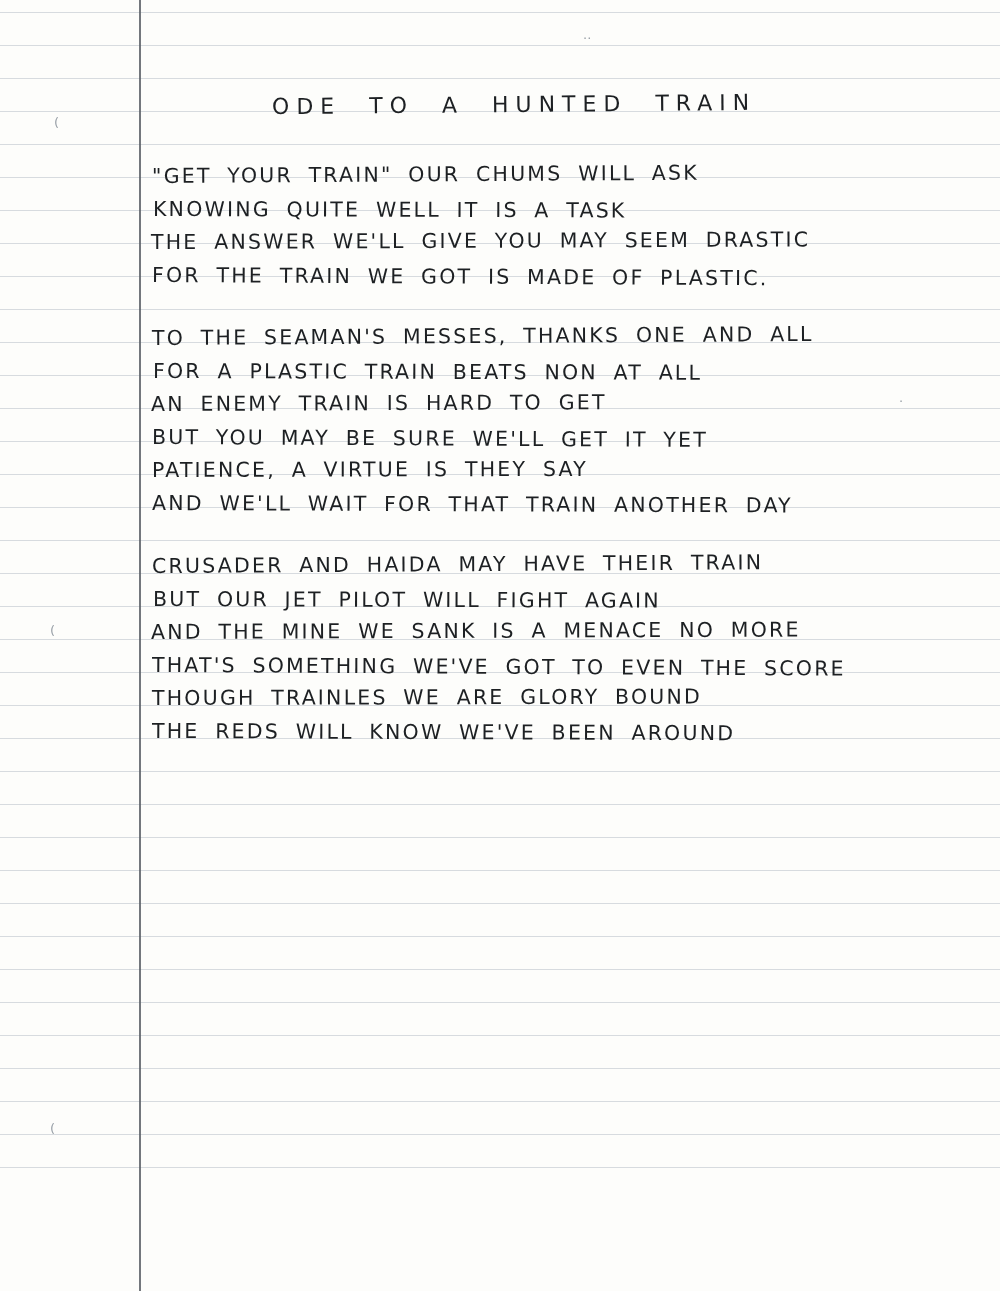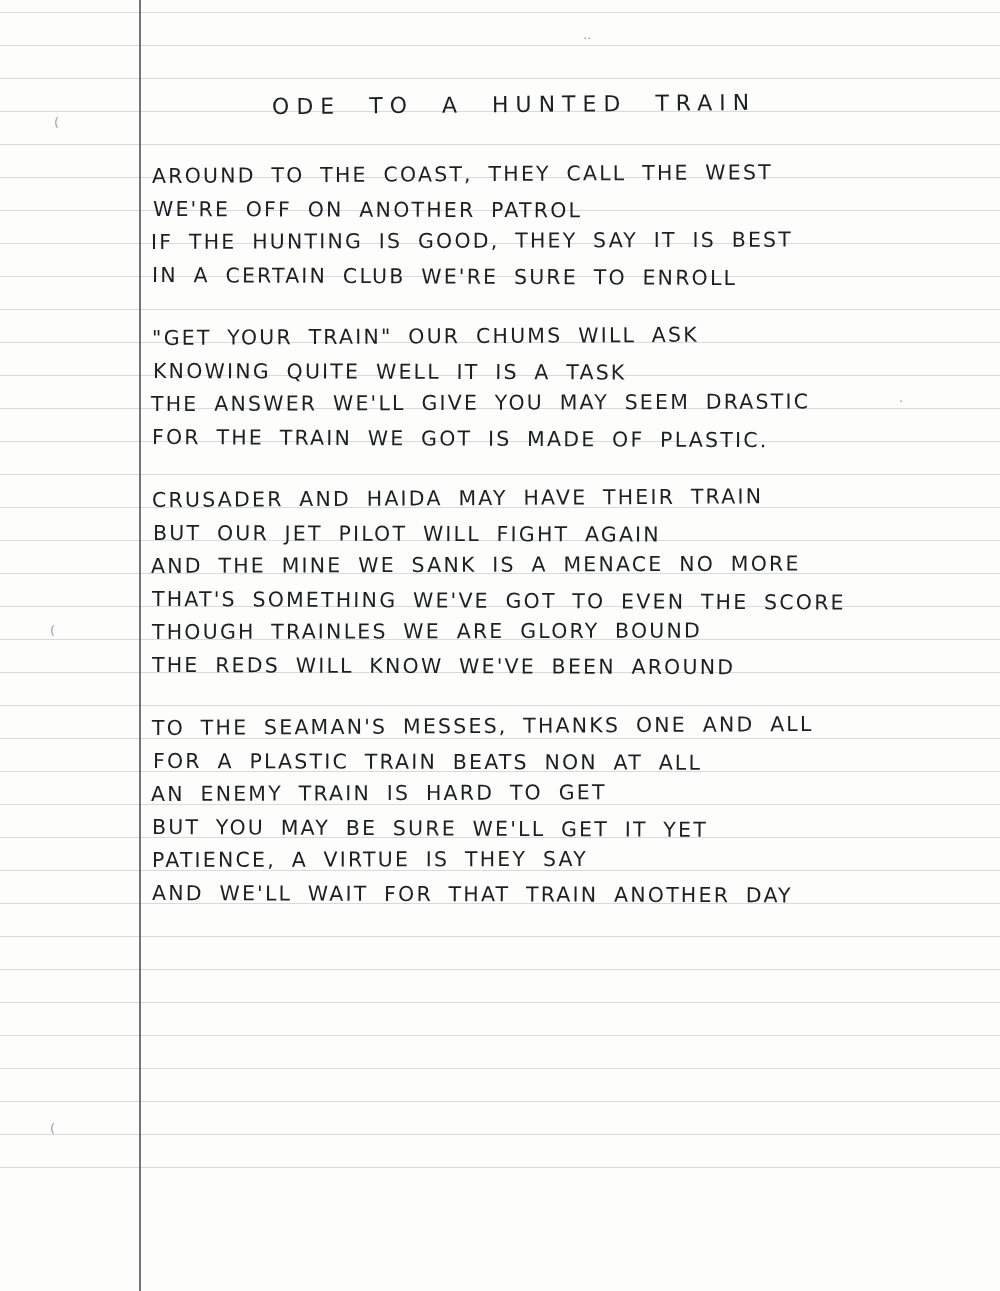--- a/index.html
+++ b/index.html
@@ -151,42 +151,36 @@
       <div class="blemish" style="left: 54px; top: 116px;">(</div>
       <div class="blemish" style="left: 50px; top: 624px;">(</div>
       <div class="blemish" style="left: 50px; top: 1122px;">(</div>
       <div class="blemish" style="left: 899px; top: 395px;">·</div>
     </div>
 
   <div class="title">ODE  TO  A  HUNTED  TRAIN</div>
 
   <div class="body-wrap hand" id="poem">
       <div class="stanza">
-        <div class="line">AROUND TO THE COAST, THEY CALL THE WEST</div>
-        <div class="line">WE'RE OFF ON ANOTHER PATROL</div>
-        <div class="line">IF THE HUNTING IS GOOD, THEY SAY IT IS BEST</div>
-        <div class="line">IN A CERTAIN CLUB WE'RE SURE TO ENROLL</div>
-      </div>
-      <div class="stanza">
         <div class="line">"GET YOUR TRAIN" OUR CHUMS WILL ASK</div>
         <div class="line">KNOWING QUITE WELL IT IS A TASK</div>
         <div class="line">THE ANSWER WE'LL GIVE YOU MAY SEEM DRASTIC</div>
         <div class="line">FOR THE TRAIN WE GOT IS MADE OF PLASTIC.</div>
+      </div>
+      <div class="stanza">
+        <div class="line">TO THE SEAMAN'S MESSES, THANKS ONE AND ALL</div>
+        <div class="line">FOR A PLASTIC TRAIN BEATS NON AT ALL</div>
+        <div class="line">AN ENEMY TRAIN IS HARD TO GET</div>
+        <div class="line">BUT YOU MAY BE SURE WE'LL GET IT YET</div>
+        <div class="line">PATIENCE, A VIRTUE IS THEY SAY</div>
+        <div class="line">AND WE'LL WAIT FOR THAT TRAIN ANOTHER DAY</div>
       </div>
       <div class="stanza">
         <div class="line">CRUSADER AND HAIDA MAY HAVE THEIR TRAIN</div>
         <div class="line">BUT OUR JET PILOT WILL FIGHT AGAIN</div>
         <div class="line">AND THE MINE WE SANK IS A MENACE NO MORE</div>
         <div class="line">THAT'S SOMETHING WE'VE GOT TO EVEN THE SCORE</div>
         <div class="line">THOUGH TRAINLES WE ARE GLORY BOUND</div>
         <div class="line">THE REDS WILL KNOW WE'VE BEEN AROUND</div>
       </div>
-      <div class="stanza">
-        <div class="line">TO THE SEAMAN'S MESSES, THANKS ONE AND ALL</div>
-        <div class="line">FOR A PLASTIC TRAIN BEATS NON AT ALL</div>
-        <div class="line">AN ENEMY TRAIN IS HARD TO GET</div>
-        <div class="line">BUT YOU MAY BE SURE WE'LL GET IT YET</div>
-        <div class="line">PATIENCE, A VIRTUE IS THEY SAY</div>
-        <div class="line">AND WE'LL WAIT FOR THAT TRAIN ANOTHER DAY</div>
-      </div>
     </div>
 
 </div>
 
 </body></html>

